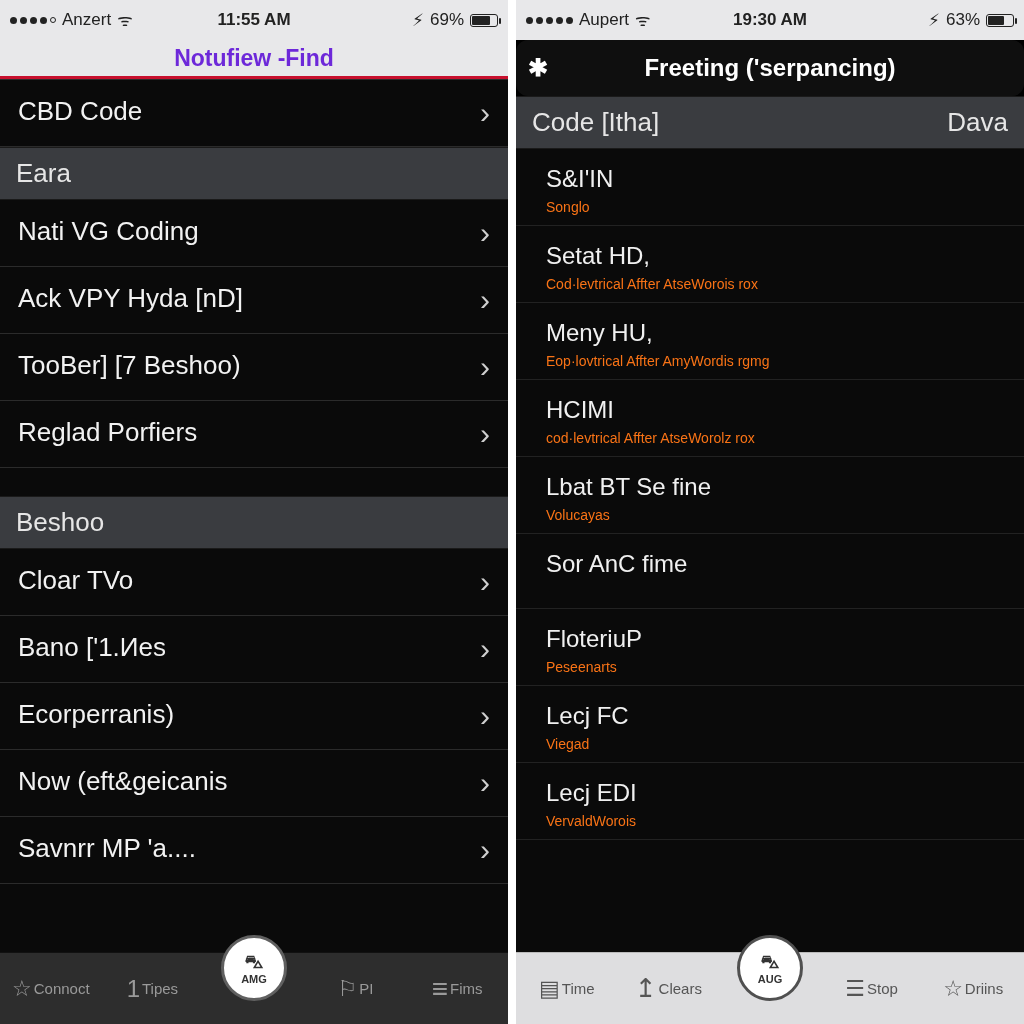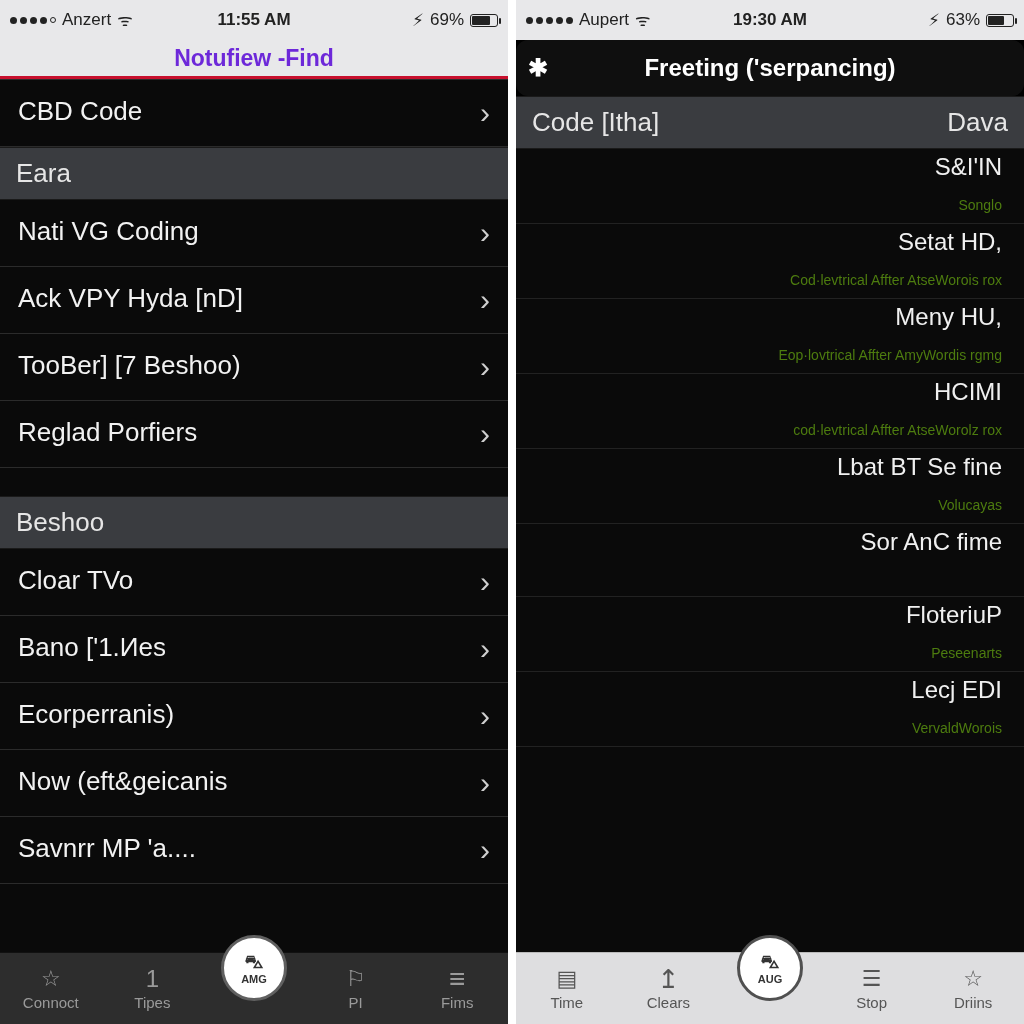--- a/index.html
+++ b/index.html
@@ -28,30 +28,30 @@
   .titlebar.dark { background:#0f0f0f; color:#fff; height:56px; font-size:24px;border-radius:12px; }
   .gear { color:#fff; }
 
   
   .content { flex:1; background:#0a0a0a; overflow:hidden; }
   .section-header { background:#3a3c40; color:#e6e6e6; font-size:26px; padding:10px 16px; border-top:1px solid #1a1a1a; border-bottom:1px solid #1a1a1a; display:flex; justify-content:space-between; align-items:center; }
   .row { display:flex; align-items:flex-start; justify-content:space-between; padding:16px 18px; color:#f2f2f2; font-size:26px; border-bottom:1px solid #2b2b2b; }
   .row.first-top { border-top:1px solid #2b2b2b; }
   .chev { color:#cfcfcf; font-size:30px; font-weight:300; }
 
-  .row2 { padding:4px 22px 10px 30px; border-bottom:1px solid #222;text-align:right; }
+  .row2 { padding:16px 22px 10px 30px; border-bottom:1px solid #222; }
   .row2 .t { color:#f0f0f0; font-size:24px; }
-  .row2 .s { color:#4d7c0f; font-size:14px; margin-top:16px; min-height:14px; }
+  .row2 .s { color:#f97316; font-size:14px; margin-top:6px; min-height:14px; }
   .content .spacer { height:28px; background:#0a0a0a; }
 
   
   .tabbar { height:72px; display:flex; align-items:center; justify-content:space-around; position:relative; }
   .tabbar.dark { background:#2d2d2d; border-top:1px solid #111; }
   .tabbar.light { background:#dedee0; border-top:1px solid #bbb; }
-  .tab { flex:1; display:flex; flex-direction:column; align-items:center; justify-content:center; gap:2px; font-size:15px; color:#9a9a9a; }
+  .tab { flex:1; display:flex; flex-direction:row; align-items:center; justify-content:center; gap:2px; font-size:15px; color:#9a9a9a; }
   .tabbar.light .tab { color:#555; }
   .tab.active { color:#c8102e; }
   .tab .ico { height:26px; display:flex; align-items:center; justify-content:center; font-size:22px; }
   .center-btn { position:absolute; left:50%; top:-18px; transform:translateX(-50%); width:66px; height:66px; border-radius:50%; background:#fff; border:3px solid #606060; display:flex; flex-direction:column; align-items:center; justify-content:center; color:#333; font-size:11px; font-weight:700; }
   .tabbar.light .center-btn { border-color:#505050; }
   .center-btn .cicon { font-size:18px; margin-bottom:-2px; }
 
   
   .star-outline::before { content:"☆"; }
   .one-glyph::before { content:"1"; font-family:inherit; font-size:24px; }
@@ -227,20 +227,24 @@
         </div>
       <div class="row2">
           <div class="t">Sor AnC fime</div>
           <div class="s"></div>
         </div>
       <div class="row2">
           <div class="t">FloteriuP</div>
           <div class="s">Peseenarts</div>
         </div>
       <div class="row2">
+          <div class="t">Lecj FC</div>
+          <div class="s">Viegad</div>
+        </div>
+      <div class="row2">
           <div class="t">Lecj EDI</div>
           <div class="s">VervaldWorois</div>
         </div>
     </div>
 
     <div class="tabbar light">
       <div class="tab">
           <span class="ico doc"></span>
           <span>Time</span>
         </div>

